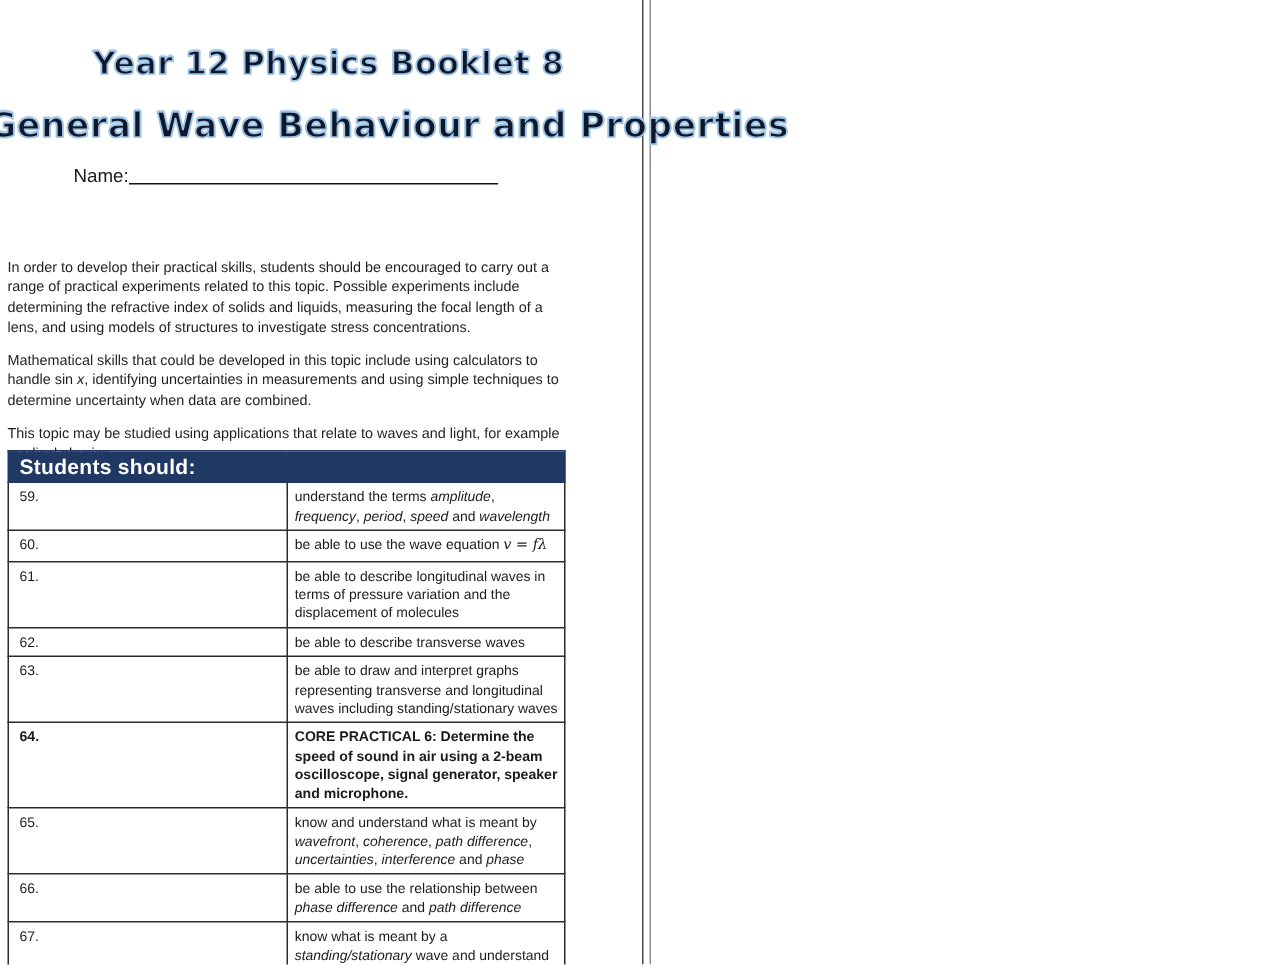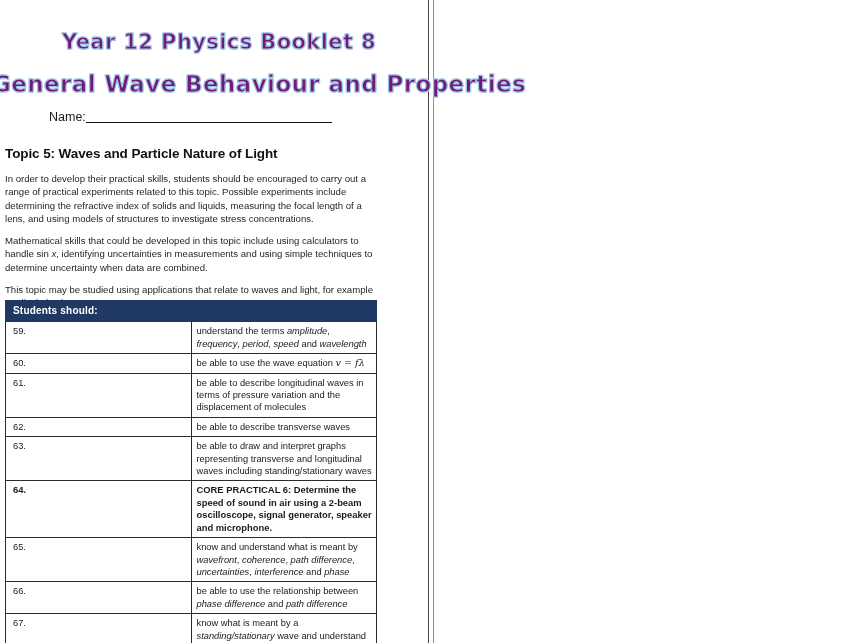--- a/index.html
+++ b/index.html
@@ -39,21 +39,21 @@
     bottom: 0;
   }
   .col-left  { left: 0px;   width: 428px; }
   .col-right { left: 434px; width: 424px; }
 
   
   .wordart {
     position: absolute;
     font-family: "DejaVu Sans", sans-serif;
     font-weight: bold;
-    color: #701a75;
+    color: #0f172a;
     letter-spacing: 0.4px;
     white-space: nowrap;
     -webkit-text-stroke: 1.1px #9dc3e6;
     text-shadow:
        0.7px 0 0 #bdd7ee,
       -0.7px 0 0 #bdd7ee,
        0 0.7px 0 #bdd7ee,
        0 -0.7px 0 #bdd7ee;
   }
   .wordart-1 {
@@ -134,21 +134,21 @@
   .spec-table td.num {
     width: 26px;
     padding-left: 7px;
     padding-right: 2px;
     white-space: nowrap;
   }
   .spec-header th {
     background: #1f3864;
     color: #ffffff;
     font-weight: bold;
-    font-size: 10px;
+    font-size: 14px;
     padding: 4px 6px 4px 7px;
     border: 1px solid #1f3864;
     letter-spacing: 0.2px;
   }
   .bold-row td { font-weight: bold; font-size: 9.4px; }
   em { font-style: italic; }
 
   
   #table-left  { left: 5px;   top: 300px; width: 372px; }
 
@@ -172,21 +172,20 @@
 
     <div class="wordart wordart-1">Year 12 Physics Booklet 8</div>
 
     <div class="wordart wordart-2">General Wave Behaviour and Properties</div>
 
     <div class="name-row">
       <span class="name-label">Name:</span>
       <span class="name-rule"></span>
     </div>
 
-    <div class="topic-heading">Topic 5: Waves and Particle Nature of Light</div>
 
     <div class="intro">
       <p>
         In order to develop their practical skills, students should be encouraged to carry out
         a range of practical experiments related to this topic. Possible experiments include
         determining the refractive index of solids and liquids, measuring the focal length of
         a lens, and using models of structures to investigate stress concentrations.
       </p>
       <p>
         Mathematical skills that could be developed in this topic include using calculators to

